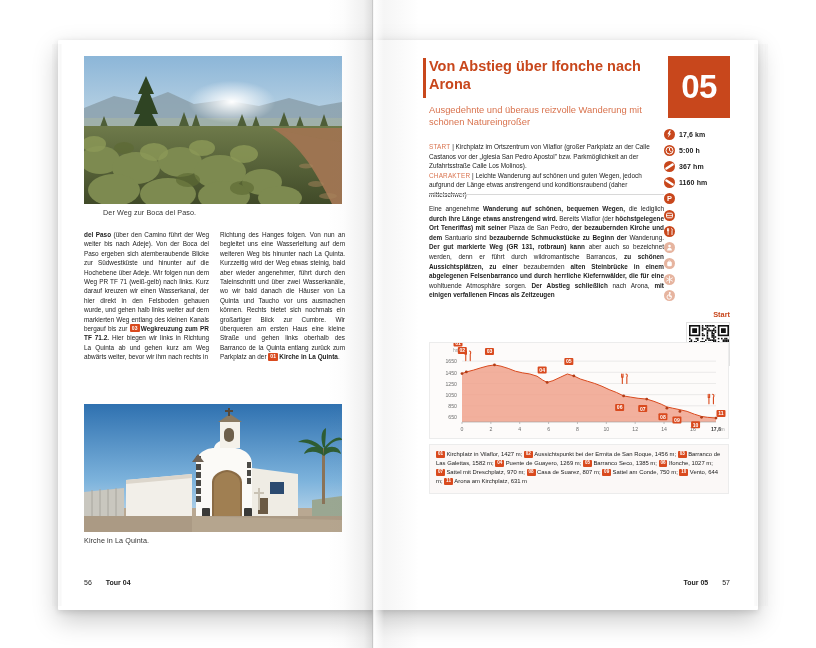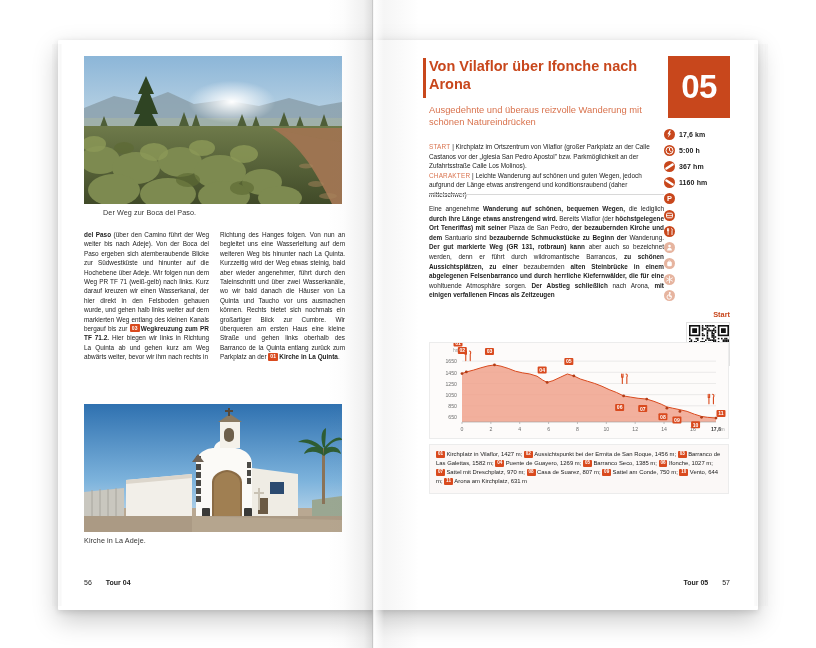--- a/index.html
+++ b/index.html
@@ -358,37 +358,37 @@
           <g stroke="#a8a69e" stroke-width="1">
             <line x1="8" y1="86" x2="8" y2="119"></line>
               <line x1="16" y1="85" x2="16" y2="119"></line>
             <line x1="24" y1="85" x2="24" y2="118"></line>
               <line x1="32" y1="84" x2="32" y2="118"></line>
           </g>
           <rect x="0" y="112" width="258" height="16" fill="#ab9a84"></rect>
           <path d="M108 112 L258 116 L258 128 L108 128 Z" fill="#b5a58e"></path>
         </svg>
       </div>
-      <div class="cap" id="cap-bottom">Kirche in La Adeje.</div>
+      <div class="cap" id="cap-bottom">Kirche in La Quinta.</div>
 
       <div class="footer" id="footer-left">
         <span class="num">56</span><span class="lbl">Tour 04</span>
       </div>
     </div>
 
     <div class="page" id="page-right">
 
       <div id="rule-top"></div>
 
       <div id="tour-badge">
         <span>05</span>
       </div>
 
-      <div id="title">Von Vilaflor über Ifonche nach Arona</div>
-      <div id="subtitle">Ausgedehnte und überaus reizvolle Wanderung mit schönen Naturein­drücken</div>
+      <div id="title">Von Abstieg über Ifonche nach Arona</div>
+      <div id="subtitle">Ausgedehnte und überaus reizvolle Wanderung mit schönen Naturein­großer</div>
 
       <div id="meta">
         <span class="key">START</span><span> | </span><span>Kirchplatz im Ortszentrum von Vilaflor (großer Parkplatz an der Calle Castanos vor der „Iglesia San Pedro Apostol" bzw. Parkmöglichkeit an der Zufahrtsstraße Calle Los Molinos).</span><br>
         <span class="key">CHARAKTER</span><span> | </span><span>Leichte Wanderung auf schönen und guten Wegen, jedoch aufgrund der Länge etwas anstrengend und konditionsraubend (daher mittelschwer)</span>
       </div>
 
       <div id="sep-1"></div>
 
       <div id="intro">Eine angenehme <b>Wanderung auf schönen, bequemen Wegen,</b> die lediglich <b>durch ihre Länge etwas anstrengend wird.</b> Bereits Vilaflor (der <b>höchstgelegene Ort Teneriffas) mit seiner</b> Plaza de San Pedro, <b>der bezaubernden Kirche und dem</b> Santuario sind <b>bezaubernde Schmuckstücke zu Beginn der</b> Wanderung. <b>Der gut markierte Weg (GR 131, rotbraun) kann</b> aber auch so bezeichnet werden, denn er führt durch wildromantische Barrancos, <b>zu schönen Aussichtsplätzen, zu einer</b> bezaubernden <b>alten Steinbrücke in einem abgelegenen Felsenbarranco und durch herrliche Kiefernwälder, die für eine</b> wohltuende Atmosphäre sorgen. <b>Der Abstieg schließlich</b> nach Arona, <b>mit einigen verfallenen Fincas als Zeitzeugen</b></div>
 

